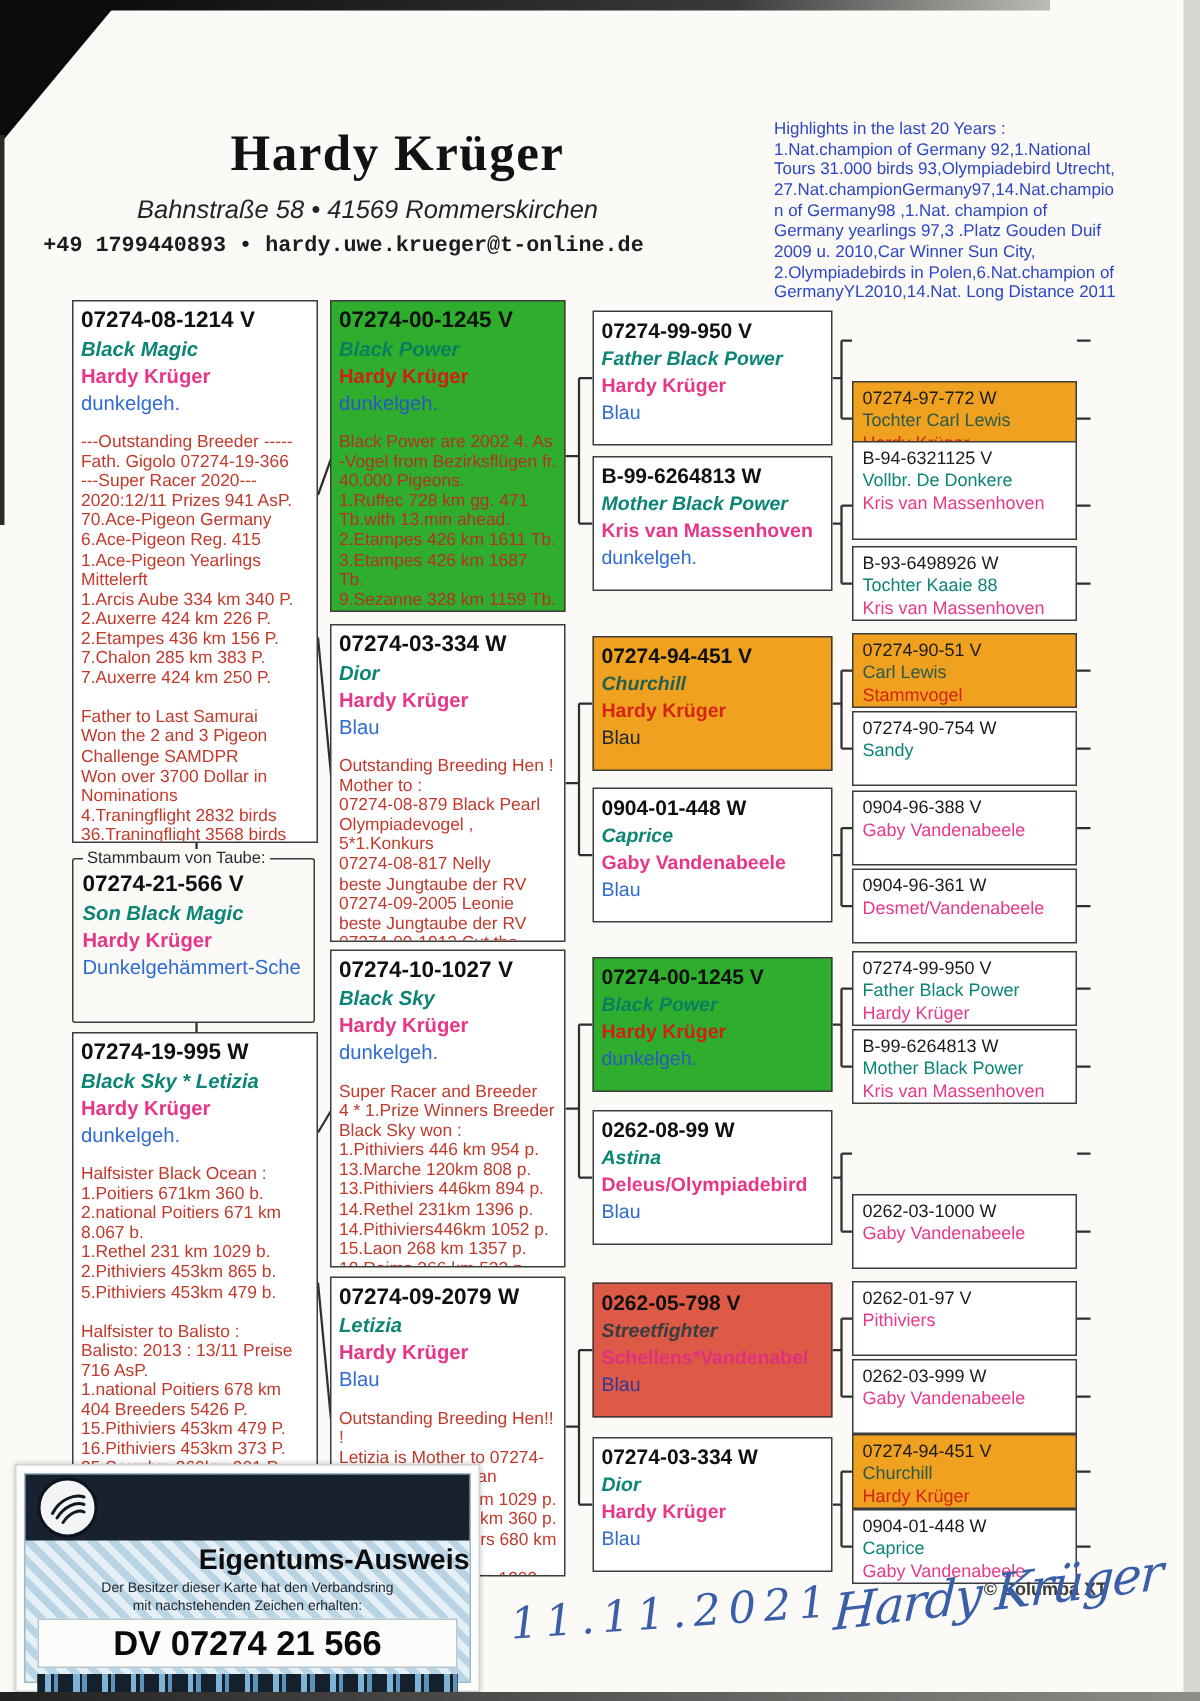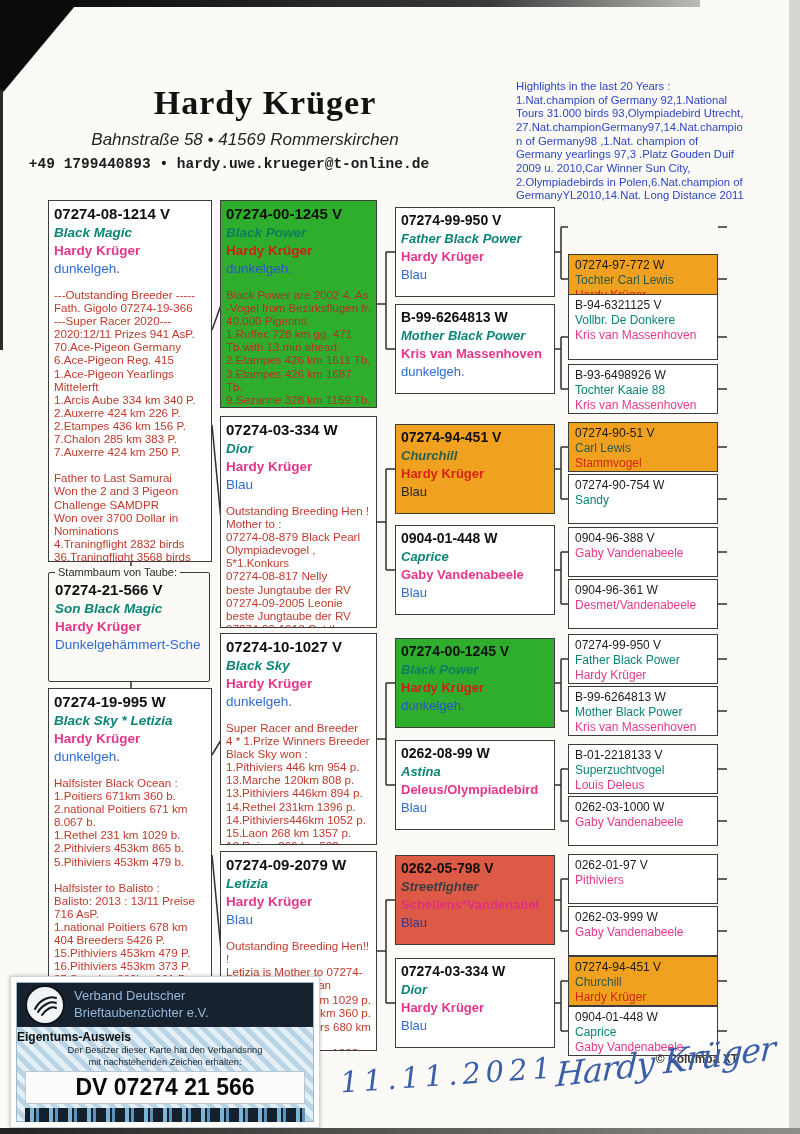--- a/index.html
+++ b/index.html
@@ -82,21 +82,21 @@
   
   .sticker{position:absolute;left:10px;top:976px;width:310px;height:152px;box-sizing:border-box;
            background:#fdfdfc;border:1px solid #cfd4d6;padding:5px;box-shadow:0 0 4px rgba(0,0,0,.25);}
   .sticker-inner{width:100%;height:100%;box-sizing:border-box;border:1px solid #9db8c8;
       background:#cfe2ee;
       background-image:repeating-linear-gradient(45deg,rgba(255,255,255,.45) 0 5px,rgba(163,198,220,.5) 5px 10px);}
   .st-head{height:44px;background:#18222e;display:flex;align-items:center;gap:9px;padding:0 8px;}
   .st-logo{width:36px;height:36px;border-radius:50%;background:#f2f4f5;border:2px solid #0c141d;
            flex:0 0 auto;display:flex;align-items:center;justify-content:center;}
   .st-org{color:#8fb8dc;font-size:13px;line-height:1.3;white-space:pre-line;}
-  .st-title{text-align:left;font-weight:bold;font-size:12px;color:#0d0d0d;margin-top:3px;}
+  .st-title{text-align:right;font-weight:bold;font-size:19px;color:#0d0d0d;margin-top:3px;}
   .st-sub{text-align:center;font-size:9.3px;line-height:1.3;color:#1d242a;white-space:pre-line;}
   .st-ring{margin:3px 8px 0;background:#fcfcfb;border:1px solid #b9c6cf;text-align:center;
            font-weight:bold;font-size:23px;color:#0a0a0a;padding:2px 0;}
   .st-band{height:14px;margin:4px 8px 0;background:#14202c;
       background-image:repeating-linear-gradient(90deg,#14202c 0 5px,#7fb3d6 5px 9px,#14202c 9px 11px,#5d93ba 11px 14px,#14202c 14px 19px);}
 </style>
 </head>
 <body>
 
 <div id="stage">
@@ -347,25 +347,20 @@
   <div class="pbox g4" style="left:568px;top:634px;width:150px;height:50px">
     <div class="ring">07274-99-950 V</div>
     <div class="pname">Father Black Power</div>
     <div class="breeder">Hardy Krüger</div>
   </div>
   <div class="pbox g4" style="left:568px;top:686px;width:150px;height:50px">
     <div class="ring">B-99-6264813 W</div>
     <div class="pname">Mother Black Power</div>
     <div class="breeder">Kris van Massenhoven</div>
   </div>
-  <div class="pbox g4" style="left:568px;top:744px;width:150px;height:50px">
-    <div class="ring">B-01-2218133 V</div>
-    <div class="pname">Superzuchtvogel</div>
-    <div class="breeder">Louis Deleus</div>
-  </div>
   <div class="pbox g4" style="left:568px;top:796px;width:150px;height:50px">
     <div class="ring">0262-03-1000 W</div>
     <div class="pname"></div>
     <div class="breeder">Gaby Vandenabeele</div>
   </div>
   <div class="pbox g4" style="left:568px;top:854px;width:150px;height:50px">
     <div class="ring">0262-01-97 V</div>
     <div class="pname"></div>
     <div class="breeder">Pithiviers</div>
   </div>
@@ -392,22 +387,20 @@
       <div class="st-head">
         <div class="st-logo">
           <svg width="28" height="28" viewBox="0 0 28 28">
             <g fill="none" stroke="#10181f" stroke-width="2" stroke-linecap="round">
               <path d="M4,18 C9,8 19,5 25,7"></path>
               <path d="M7,21 C12,13 20,10 25,12"></path>
               <path d="M11,24 C15,18 21,15 25,17"></path>
             </g>
           </svg>
         </div>
-        <div class="st-org">Verband Deutscher
-Brieftaubenzüchter e.V.</div>
       </div>
       <div class="st-title">Eigentums-Ausweis</div>
       <div class="st-sub">Der Besitzer dieser Karte hat den Verbandsring
 mit nachstehenden Zeichen erhalten:</div>
       <div class="st-ring">DV 07274 21 566</div>
       <div class="st-band"></div>
     </div>
   </div>
 
   <div class="hw-date">11.11.2021</div>

